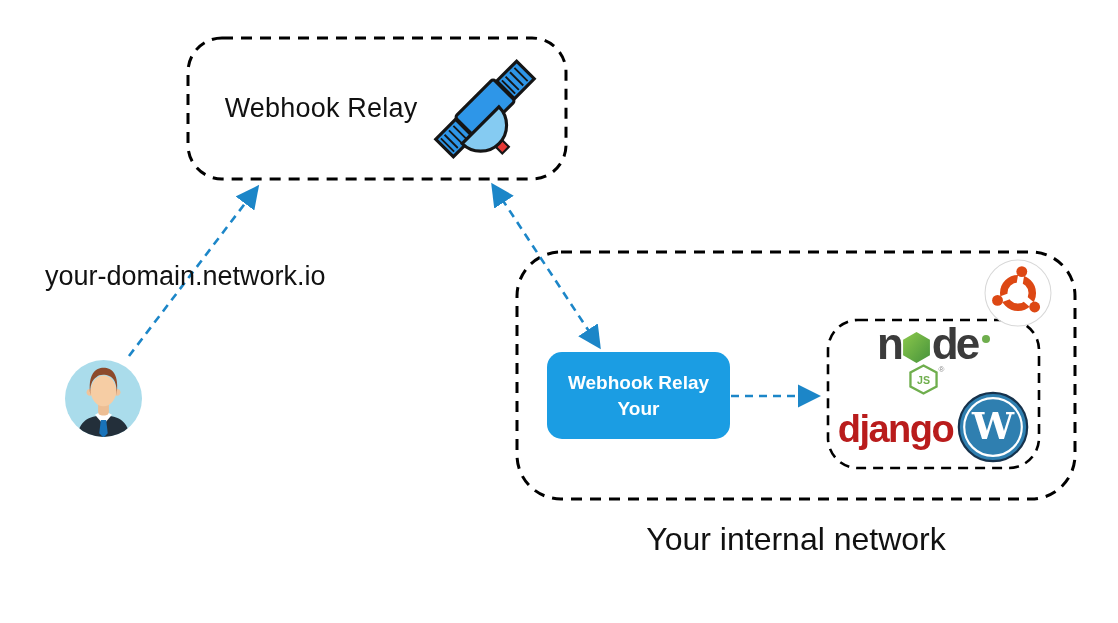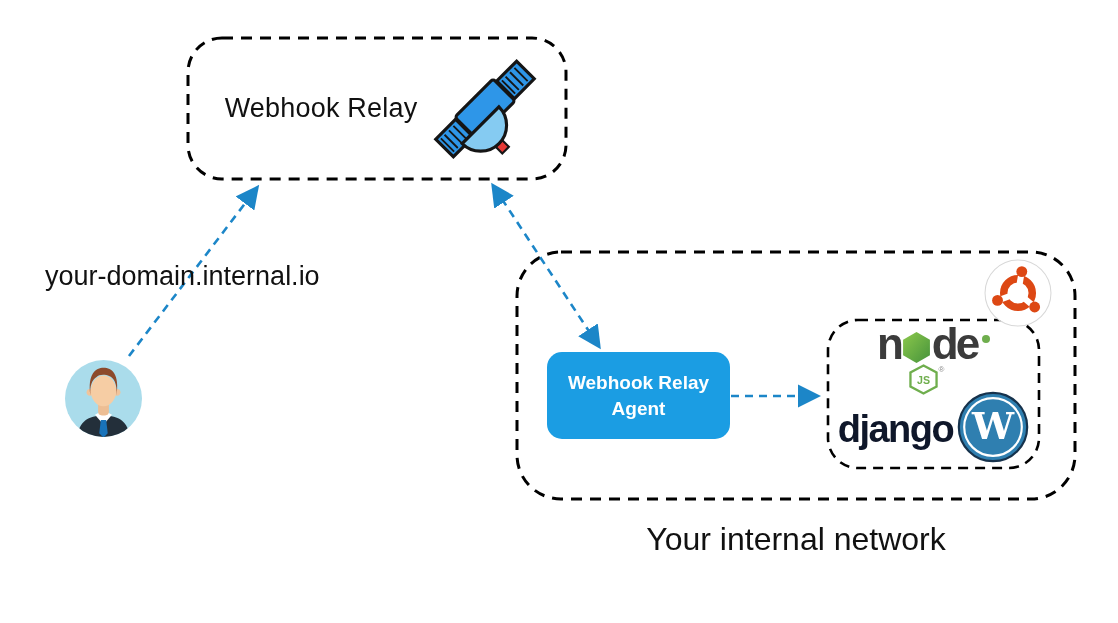--- a/index.html
+++ b/index.html
@@ -27,21 +27,21 @@
             align-items:center;box-sizing:border-box;}
   .nodeword{display:flex;align-items:center;margin-top:9px;height:36px;}
   .nodeword .ltr{font-size:44px;font-weight:900;color:#3b3b3b;letter-spacing:-3px;line-height:1;
                  transform:translateY(-3px);}
   .nodeword svg{margin:0 2px;}
   .nodedot{width:8px;height:8px;border-radius:50%;background:#6fae4d;margin-left:5px;
            transform:translateY(-8px);}
   .jsrow{display:flex;align-items:flex-start;margin-top:-1px;margin-left:-14px;}
   .jsreg{font-size:8px;color:#8a8a8a;margin-left:1px;margin-top:1px;}
   .row2{display:flex;align-items:center;margin-top:-4px;}
-  .django{font-size:38px;font-weight:800;color:#0f172a;letter-spacing:-1.5px;line-height:1;
+  .django{font-size:38px;font-weight:800;color:#b91c1c;letter-spacing:-1.5px;line-height:1;
           margin-right:4px;transform:translateY(2px);}
 
   .ubuntu{left:984px;top:259px;width:68px;height:68px;}
   .caption{left:517px;top:521px;width:558px;text-align:center;font-size:32px;}
 </style>
 </head>
 <body>
 
 <div id="canvas">
 
@@ -72,21 +72,21 @@
           <path d="M40 83 H58 M40 89 H58 M40 95 H58 M40 100 H58" stroke="#151515" stroke-width="1.8"></path>
         </g>
         <rect x="35" y="24" width="30" height="52" rx="3" fill="#2e96e8" stroke="#151515" stroke-width="3"></rect>
         <line x1="62" y1="64" x2="86" y2="64" stroke="#151515" stroke-width="2.5"></line>
         <rect x="83" y="59.5" width="9" height="9" fill="#e53935" stroke="#151515" stroke-width="2"></rect>
         <path d="M58 39 A25 25 0 0 1 58 89 Z" fill="#85cbf2" stroke="#151515" stroke-width="3"></path>
       </g>
     </svg>
   </div>
 
-  <div class="layer domain">your-domain.internal.io</div>
+  <div class="layer domain">your-domain.network.io</div>
 
   <svg class="layer avatar" viewBox="0 0 100 100">
     <defs>
         <clipPath id="avclip">
           <circle cx="50" cy="50" r="50"></circle>
         </clipPath>
       </defs>
     <circle cx="50" cy="50" r="50" fill="#aadceb"></circle>
     <g clip-path="url(#avclip)">
       <path d="M16 100 C18 80 30 72 50 72 C70 72 82 80 84 100 Z" fill="#232f3a"></path>
@@ -95,21 +95,21 @@
       <rect x="43" y="52" width="14" height="20" rx="5" fill="#edbe94"></rect>
       <circle cx="32.5" cy="42" r="4.5" fill="#f0c49c"></circle>
       <circle cx="67.5" cy="42" r="4.5" fill="#f0c49c"></circle>
       <ellipse cx="50" cy="40" rx="16.5" ry="20" fill="#f6cda4"></ellipse>
       <path d="M33 46 C29 18 40 10 50 10 C61 10 71 18 67 46 C68 30 63 23 58 21 C51 18 44 19 41 22 C35 26 32 33 33 46 Z" fill="#8c4a2b"></path>
     </g>
   </svg>
 
   <div class="layer agent">
     <span>Webhook Relay</span>
-    <span>Agent</span>
+    <span>Your</span>
   </div>
 
   <div class="layer services">
     <div class="nodeword">
       <span class="ltr">n</span>
       <svg width="27" height="31" viewBox="0 0 26 30">
         <defs>
           <linearGradient id="ng" x1="0" y1="0" x2="1" y2="1">
             <stop offset="0" stop-color="#8cc84b"></stop>
               <stop offset="1" stop-color="#46933c"></stop>

